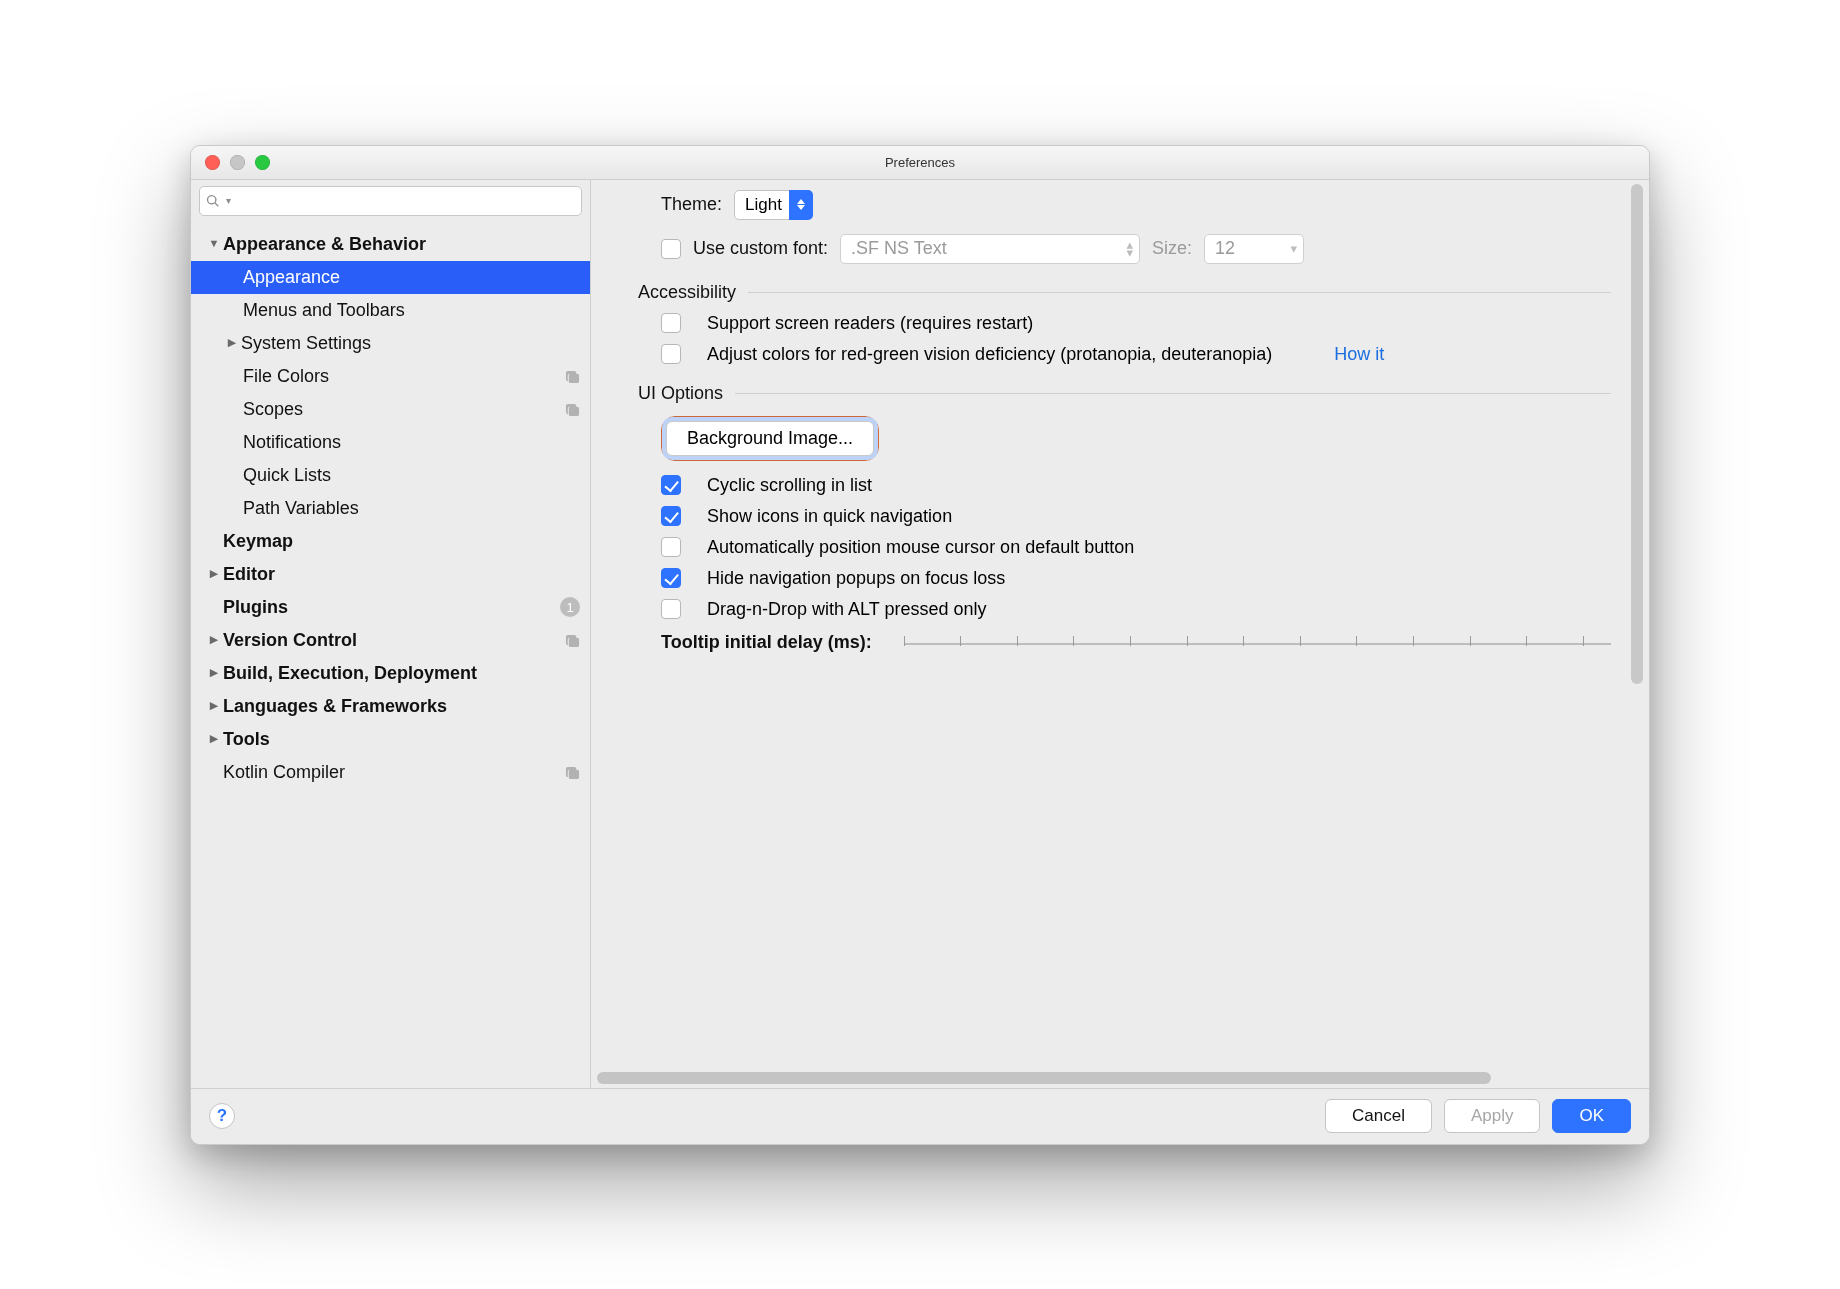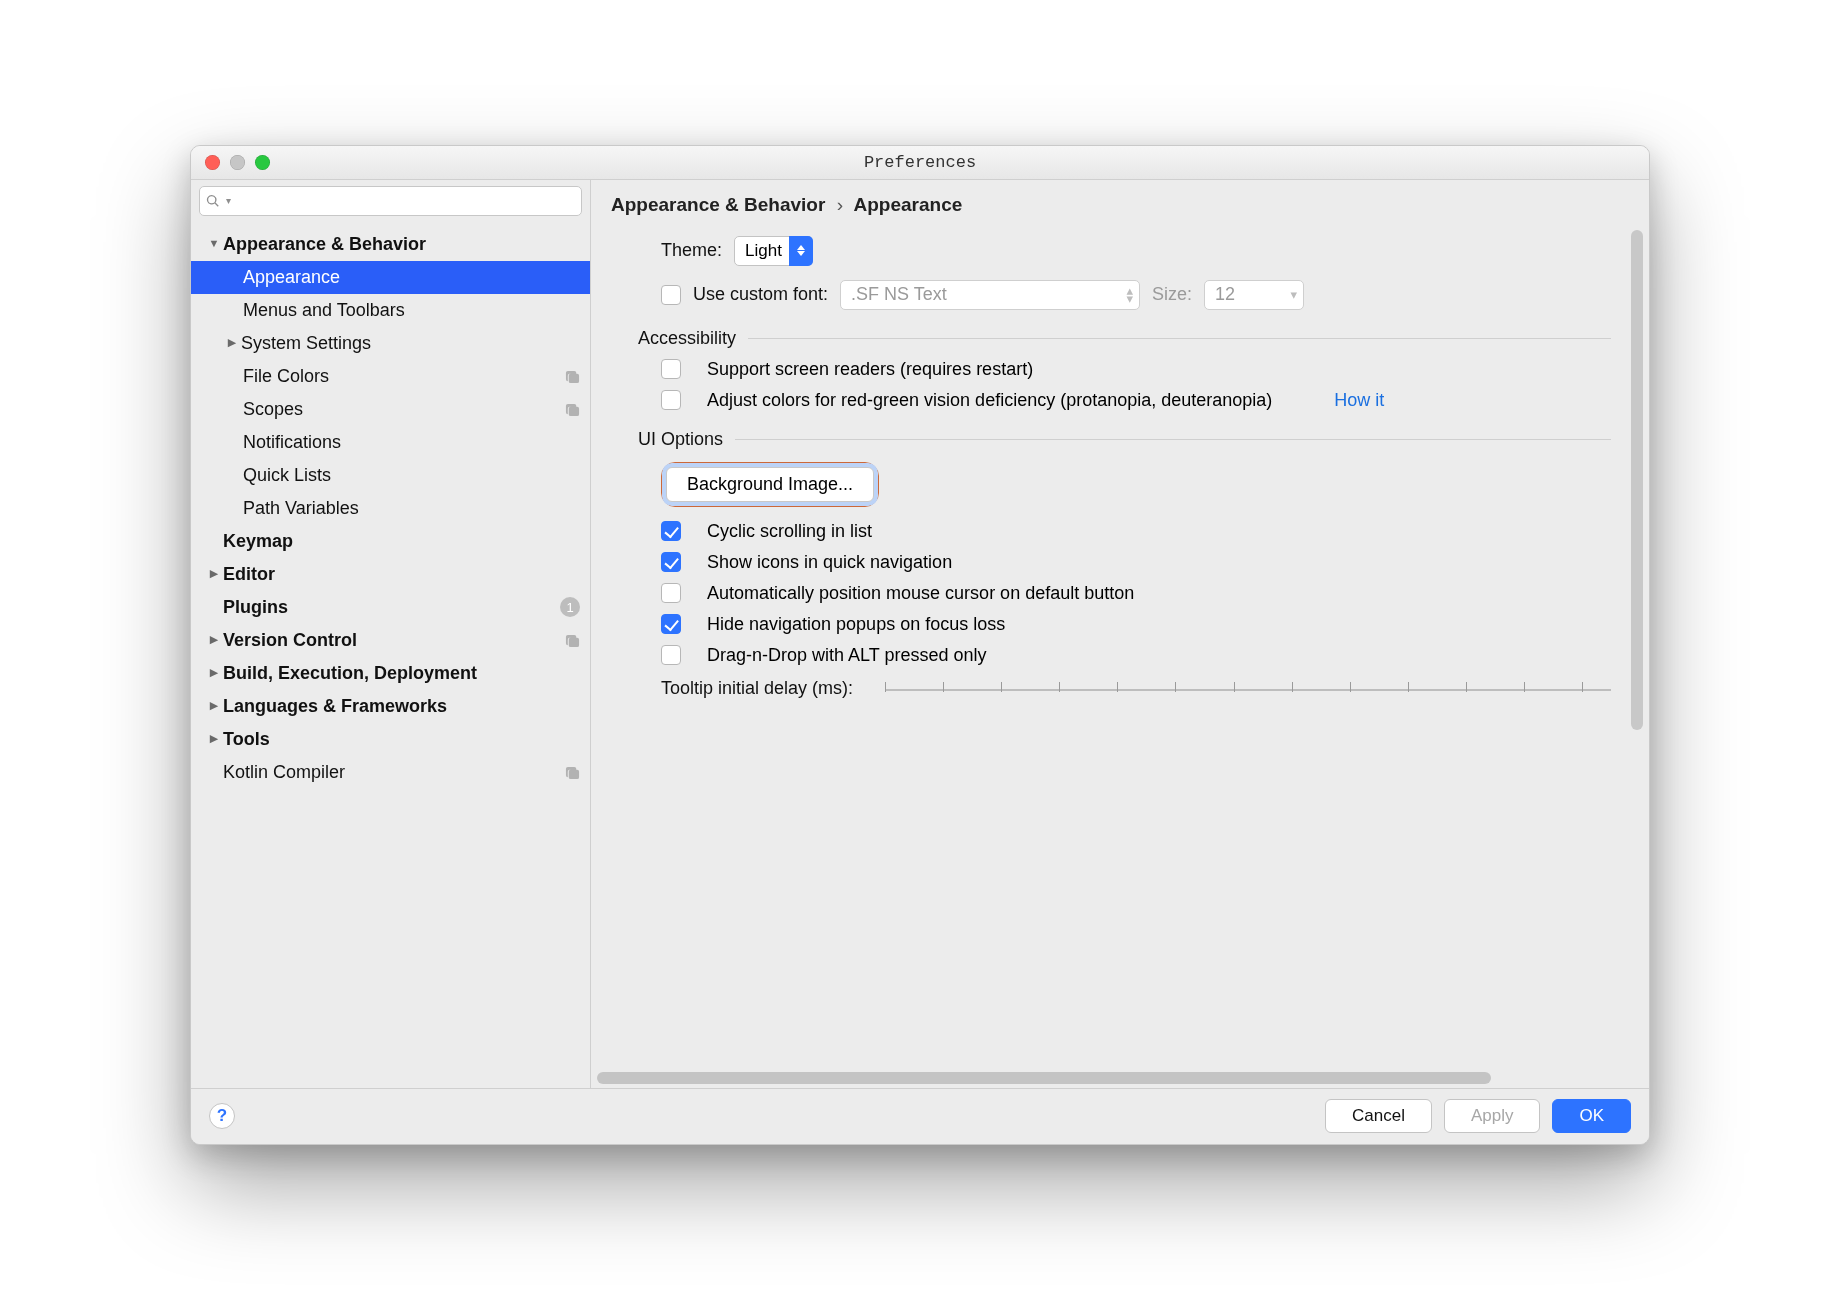--- a/index.html
+++ b/index.html
@@ -38,21 +38,21 @@
   .traffic span {
     width: 15px; height: 15px; border-radius: 50%;
     display: inline-block;
     box-shadow: inset 0 0 0 0.5px rgba(0,0,0,0.2);
   }
   .traffic .close { background: #ff5f57; }
   .traffic .min   { background: #c6c6c6; }
   .traffic .zoom  { background: #28c840; }
   .titlebar .title {
     position: absolute; left:0; right:0; text-align:center;
-    font-size: 17px; color: #333; font-family: Liberation Mono, monospace;
+    font-size: 13px; color: #333;
   }
   
   .body {
     flex: 1;
     display: flex;
     min-height: 0;
   }
   
   .sidebar {
     width: 400px;
@@ -223,21 +223,21 @@
     box-shadow: 0 0 0 4px #bcd3f7;
   }
   .bg-highlight {
     display:inline-block;
     border:1px solid #cc683a;
     padding:4px;
     border-radius:14px;
     margin: 2px 0 8px 30px;
   }
 
-  .slider-row { display:flex; align-items:flex-start; gap:32px; margin: 12px 0 0 30px; }
+  .slider-row { display:flex; align-items:flex-start; gap:32px; margin: 12px 0 0 30px; font-weight: bold; }
   .slider-track {
     flex:1; height:24px; position:relative;
   }
   .slider-track .track{
     position:absolute; left:0; right:0; top:11px; height:2px; background:#bdbdbd;
   }
   .slider-track .tick{
     position:absolute; top:4px; width:1px; height:10px; background:#9a9a9a;
   }
 
@@ -372,25 +372,20 @@
             <span class="per-project">
               <svg viewBox="0 0 16 16">
                 <path d="M3 2h7a2 2 0 012 2v1H5a2 2 0 00-2 2v6a2 2 0 01-2-2V4a2 2 0 012-2zm3 3h7a2 2 0 012 2v6a2 2 0 01-2 2H6a2 2 0 01-2-2V7a2 2 0 012-2z"></path>
               </svg>
             </span>
           </div>
         </div>
     </div>
 
     <div class="main">
-      <div class="breadcrumb">
-        <span>Appearance &amp; Behavior</span>
-        <span class="sep">›</span>
-        <span>Appearance</span>
-      </div>
 
       <div class="content-wrap">
         <div class="content">
 
           
           <div class="row" style="margin-left:30px;">
             <span class="form-label">Theme:</span>
             <div class="select-wrap">
               <select class="mac">
                 <option>Light</option>

